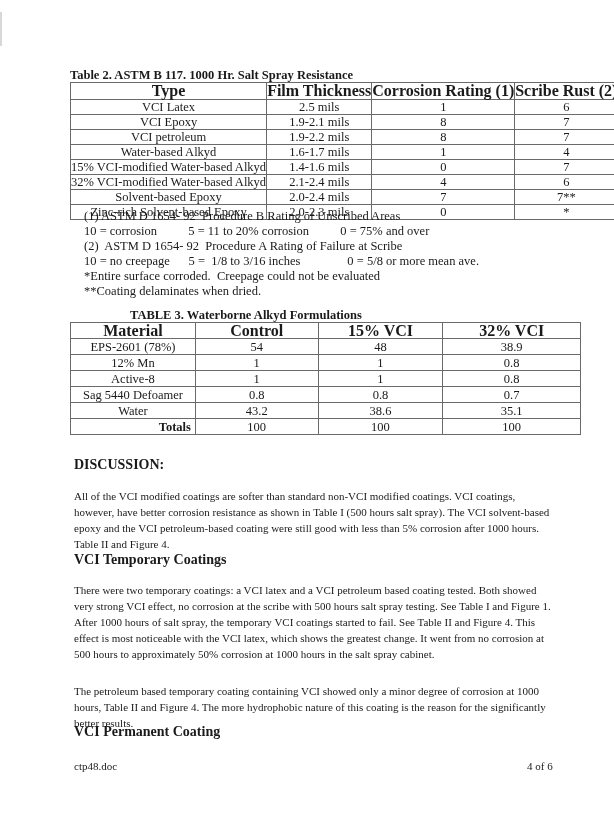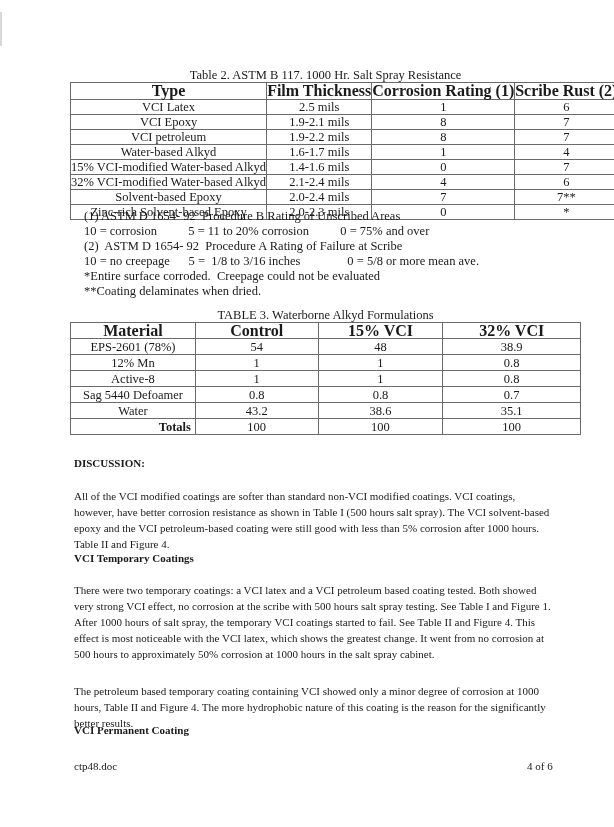--- a/index.html
+++ b/index.html
@@ -1,33 +1,33 @@
 <!DOCTYPE html>
 <html><head>
 <meta charset="utf-8">
 <style>
   html, body { margin: 0; padding: 0; }
   body {
     width: 614px; height: 827px; background: #ffffff; position: relative; overflow: hidden;
     font-family: "Liberation Serif", serif; color: #1a1a1a;
   }
   .abs { position: absolute; }
-  .caption { font-weight: normal; font-size: 12.5px; text-align: center; }
+  .caption { font-weight: bold; font-size: 12.5px; }
   table.doc { border-collapse: collapse; position: absolute; font-size: 12.5px; }
   table.doc td, table.doc th {
     border: 1px solid #6a6a6a; padding: 0; text-align: center; line-height: 14px; height: 14px;
     font-weight: normal; white-space: nowrap;
   }
   table.doc th { font-weight: bold; font-size: 16px; height: 16px; }
   #t2 { left: 70px; top: 82px; width: 511px; }
   #t3 { left: 70px; top: 322px; width: 511px; }
   #t3 td, #t3 th { height: 15px; }
   .notes { left: 84px; top: 209px; font-size: 12.5px; line-height: 15px; }
   .notes div { white-space: pre; }
-  .h { font-weight: bold; font-size: 11px; }
+  .h { font-weight: bold; font-size: 14px; }
   .para { font-size: 11px; line-height: 16px; width: 478px; }
   .footer { font-size: 11px; }
   .margin-mark { position: absolute; background: #d8d8d8; }
 </style>
 </head>
 <body>
 
 <div class="margin-mark" style="left:0;top:12px;width:2px;height:34px;"></div>
 
 <div class="abs caption" style="left:70px;top:68px;width:511px;">Table 2. ASTM B 117. 1000 Hr. Salt Spray Resistance</div>

